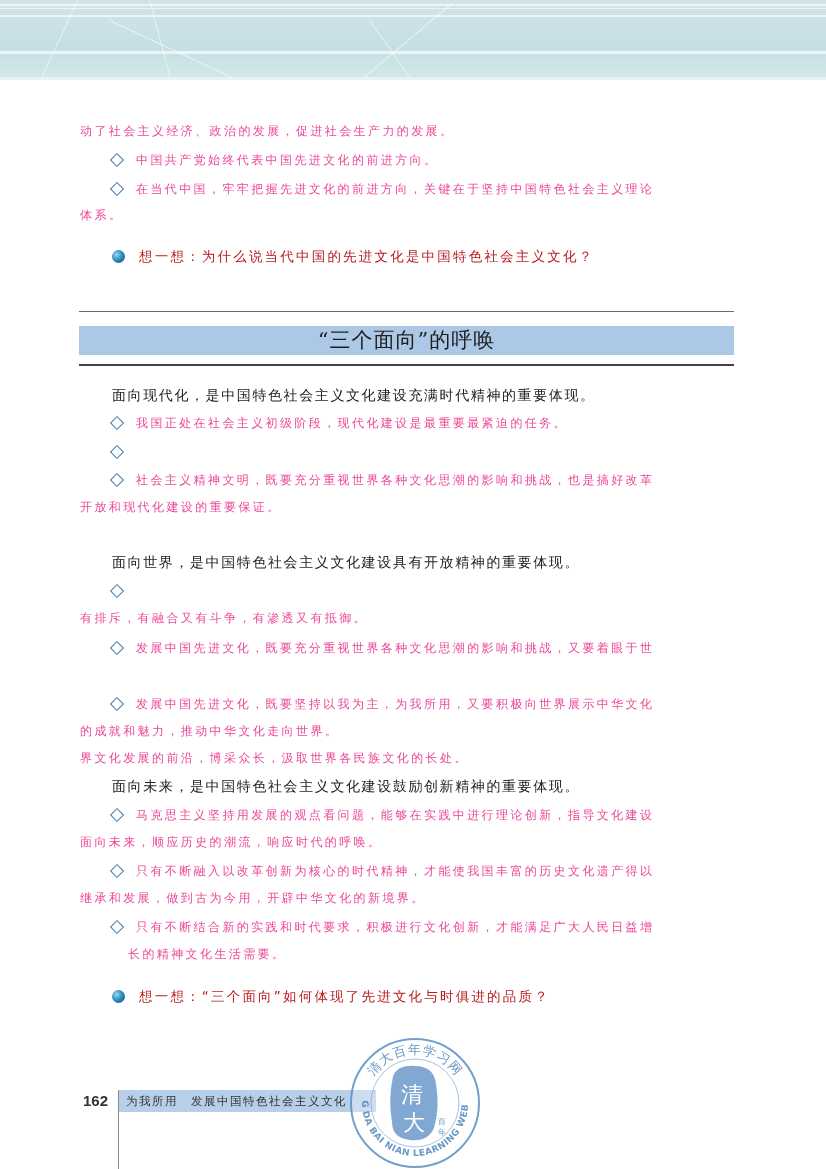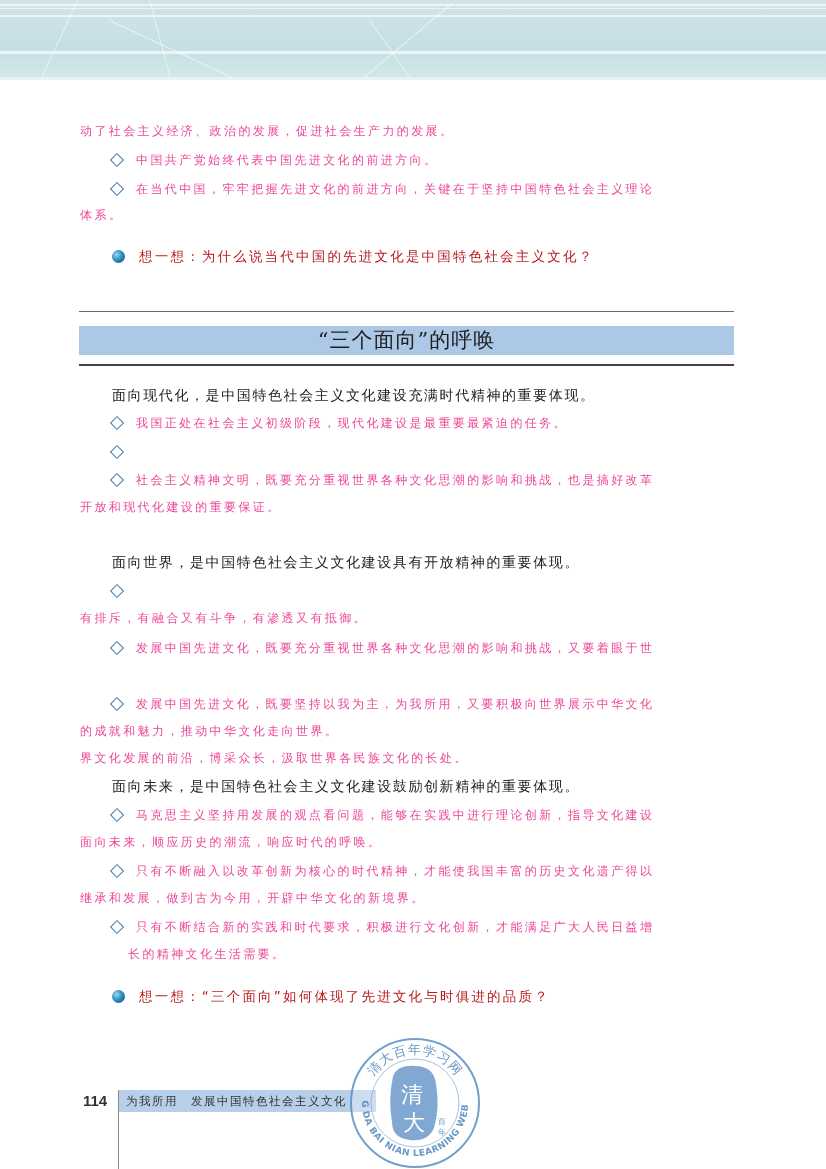--- a/index.html
+++ b/index.html
@@ -131,21 +131,21 @@
 <div class="text-line" style="top:888px;">继承和发展，做到古为今用，开辟中华文化的新境界。</div>
 <div class="text-line" style="top:917px;">
   <span style="margin-left:28px;"></span><span class="diamond"></span><span>只有不断结合新的实践和时代要求，积极进行文化创新，才能满足广大人民日益增</span>
 </div>
 <div class="text-line" style="top:944px;margin-left:48px;">长的精神文化生活需要。</div>
 
 <div class="think" style="top:986px;">
   <span class="globe"></span><span>想一想：“三个面向”如何体现了先进文化与时俱进的品质？</span>
 </div>
 
-<div class="page-num">114</div>
+<div class="page-num">162</div>
 <div class="footer-bar">为我所用　发展中国特色社会主义文化</div>
 <div class="footer-vline"></div>
 
 <svg class="watermark" viewBox="0 0 134 134">
   <defs>
     <path id="arcTop" d="M 18 67 A 49 49 0 0 1 116 67"></path>
     <path id="arcBottom" d="M 14 67 A 53 53 0 0 0 120 67"></path>
   </defs>
   <circle cx="67" cy="67" r="64" fill="rgba(255,255,255,0.35)" stroke="#5a8fc4" stroke-width="2"></circle>
   <circle cx="67" cy="67" r="44" fill="none" stroke="#7aa6d2" stroke-width="0.8"></circle>

